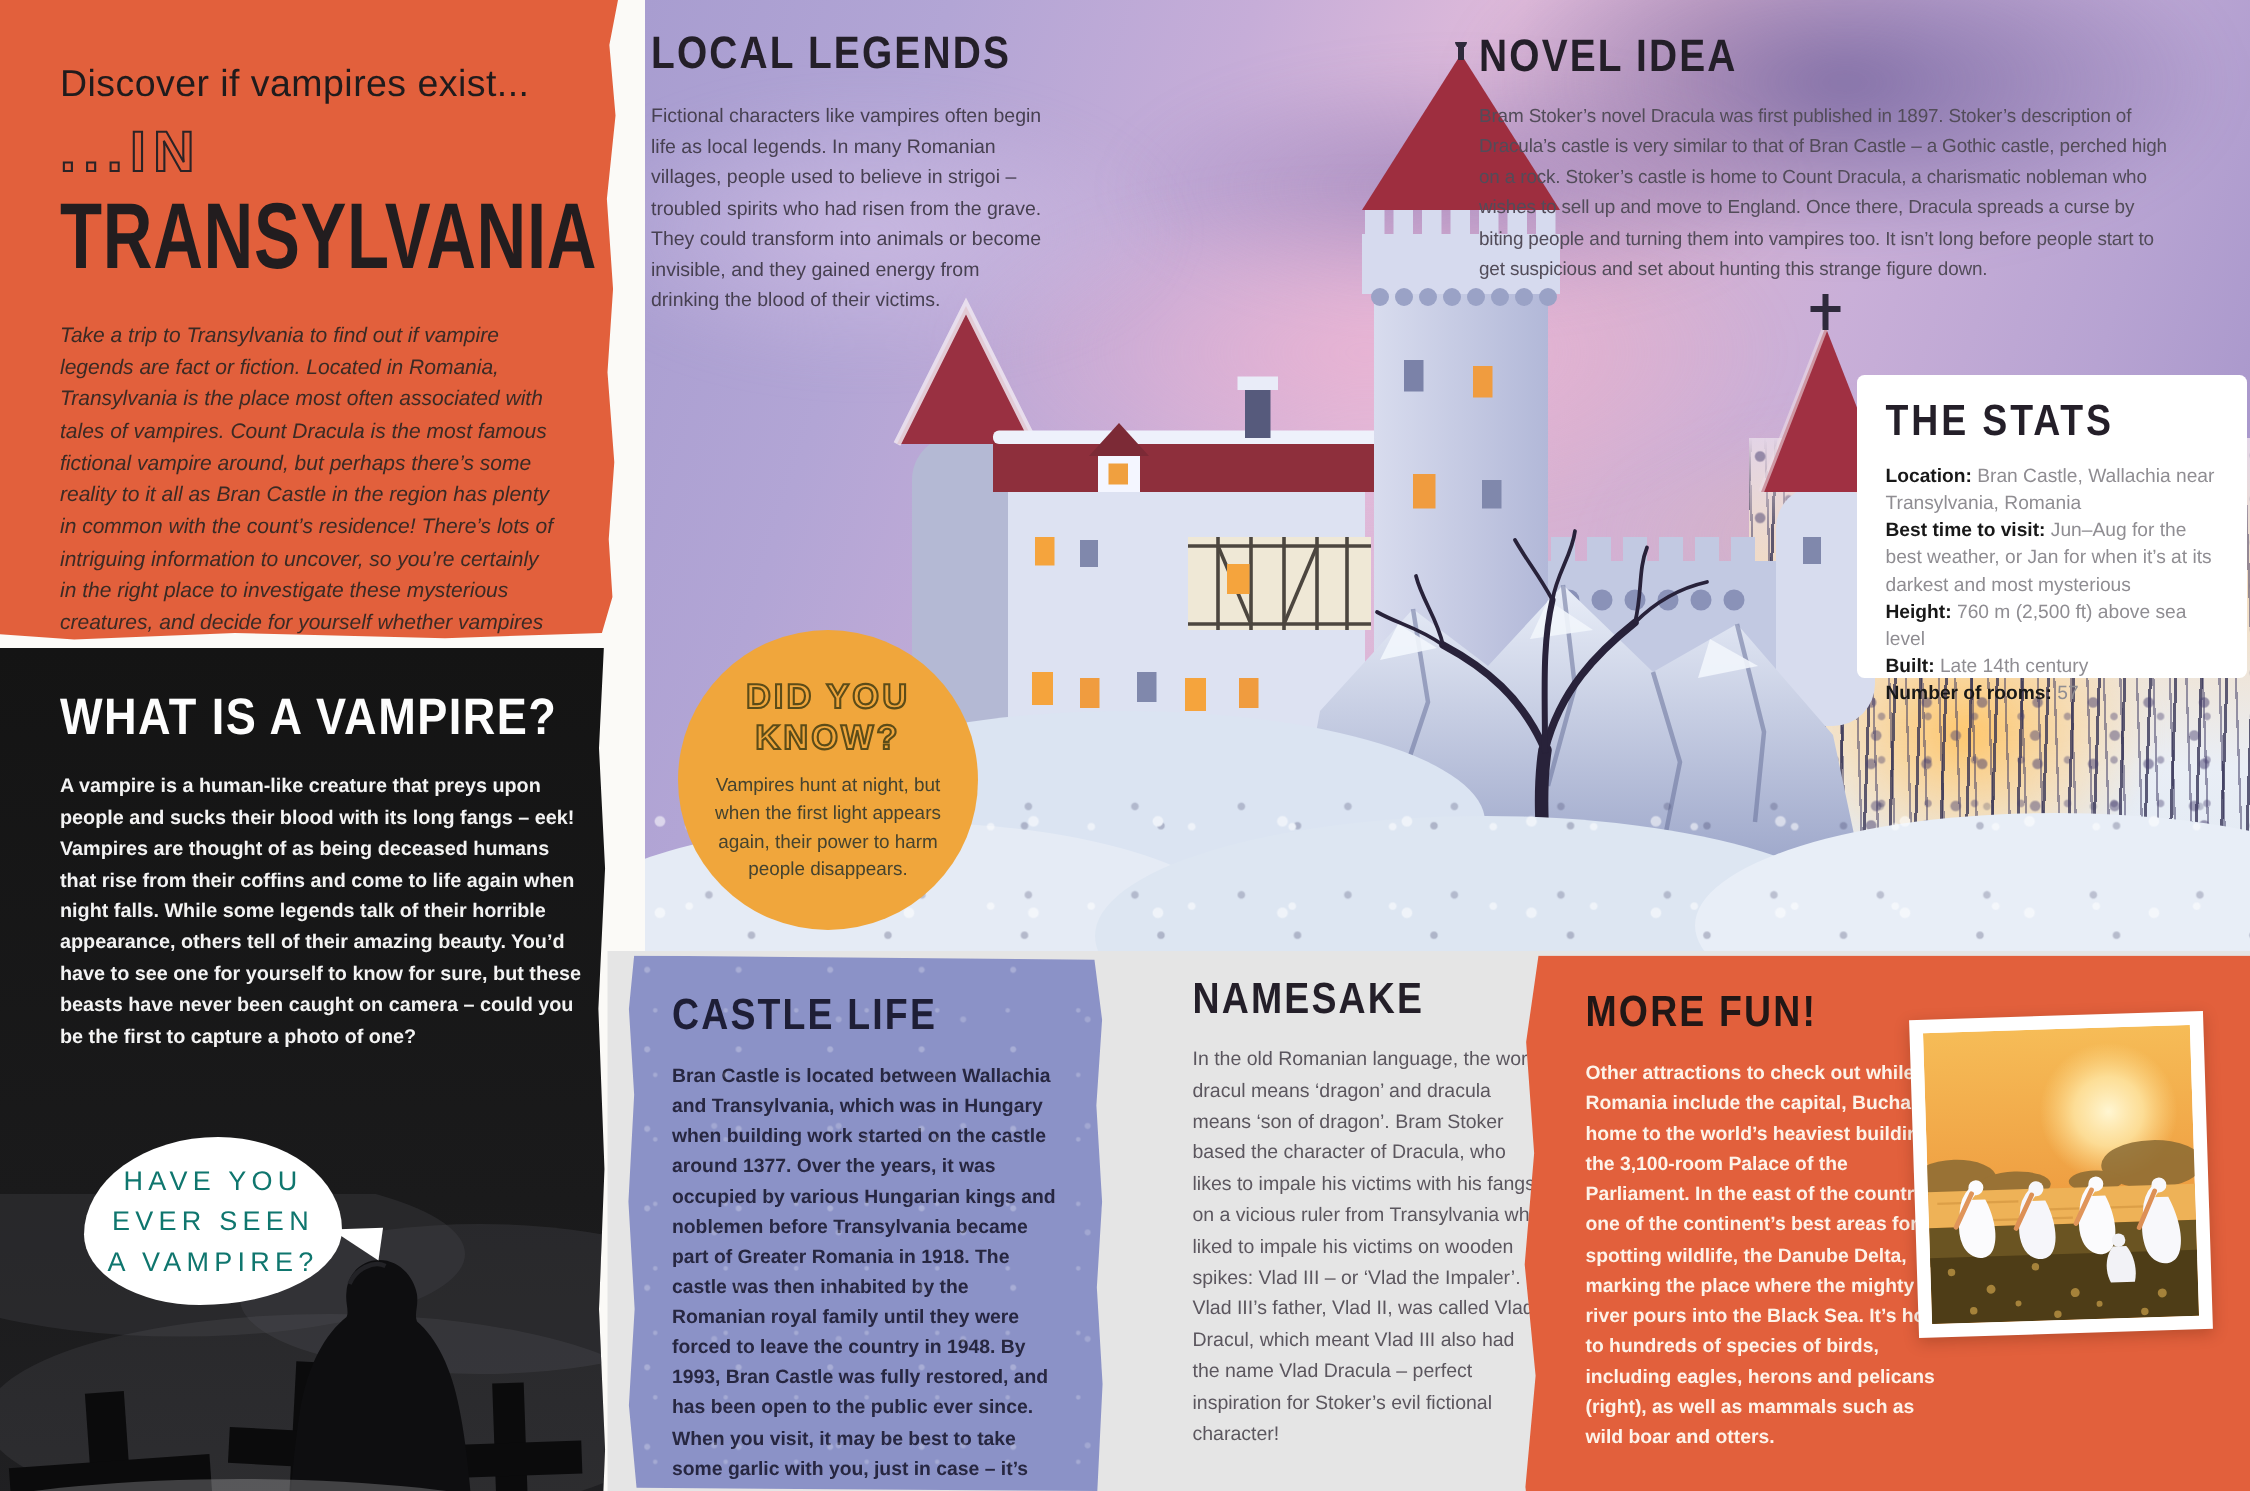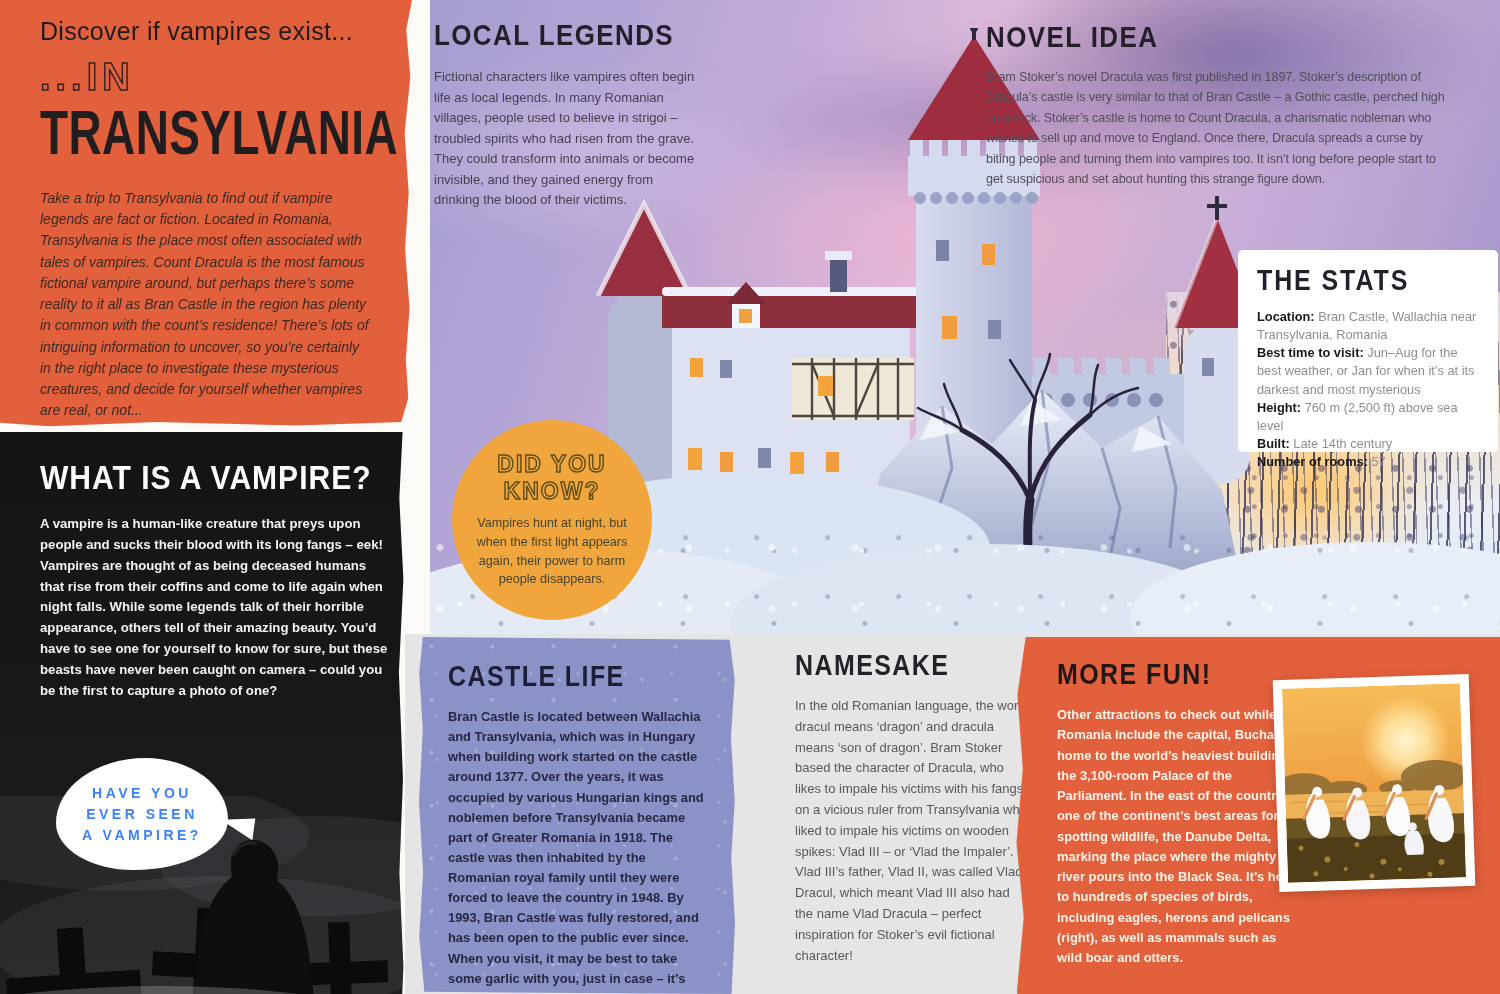--- a/index.html
+++ b/index.html
@@ -14,21 +14,21 @@
     transform:scale(.96,1.12);transform-origin:left bottom;white-space:nowrap;
     margin:0;
   }
   .outline-text{color:transparent;-webkit-text-stroke:1.4px var(--oc,#2b2326);}
   @supports not (-webkit-text-stroke:1px #000){.outline-text{color:var(--oc,#2b2326);} }
 
   
   .intro-panel{
     position:absolute;left:0;top:0;width:412px;height:428px;background:#e2603c;
     clip-path:polygon(0 0,100% 0,98.6% 7%,99.6% 18%,98.2% 31%,99.2% 45%,98.3% 58%,99.4% 72%,98.5% 84%,99.1% 93%,97.4% 98.6%,72% 99.4%,38% 98.6%,12% 99.6%,0 98.8%);
-    box-sizing:border-box;padding:17px 40px 0 40px;
+    box-sizing:border-box;padding:42px 40px 0 40px;
   }
   .kicker{font-size:25px;font-weight:500;color:#201b1c;letter-spacing:.3px;}
   .title-prefix{font-size:38px;font-weight:700;letter-spacing:5px;margin-top:12px;line-height:1;--oc:#2b2326;}
   .main-title{
     font-size:51px;font-weight:700;color:#221d1f;line-height:1.05;margin-top:4px;
     transform:scale(.9,1.22);transform-origin:left top;white-space:nowrap;letter-spacing:.5px;
   }
   .intro-body{margin-top:26px;width:332px;font-style:italic;font-weight:500;
     font-size:14px;line-height:1.52;color:#3b2a24;}
 
@@ -47,21 +47,21 @@
   .speech-bubble{
     position:absolute;left:56px;top:-38px;width:172px;height:112px;background:#fff;
     border-radius:52% 48% 55% 45% / 58% 55% 45% 42%;
     display:flex;flex-direction:column;justify-content:center;align-items:center;z-index:3;
   }
   .speech-bubble:after{
     content:"";position:absolute;right:-26px;top:58px;width:0;height:0;
     border-style:solid;border-width:6px 34px 16px 0;border-color:transparent #fff transparent transparent;
     transform:rotate(8deg);
   }
-  .bubble-line{font-size:14px;letter-spacing:3.5px;color:#3b82f6;font-weight:700;line-height:1.5;white-space:nowrap;}
+  .bubble-line{font-size:18px;letter-spacing:3.5px;color:#0f766e;font-weight:400;line-height:1.5;white-space:nowrap;}
 
   
   .photo-area{
     position:absolute;left:430px;top:0;width:1070px;height:634px;overflow:hidden;
     background:linear-gradient(108deg,#a89dd0 0%,#b2a5d5 16%,#c6add8 32%,#dfbada 46%,#d7b2d2 56%,#c9afd8 68%,#b7a3d2 82%,#9d8ec6 100%);
   }
   .cloud{position:absolute;border-radius:50%;filter:blur(14px);}
   .cloud.c1{top:-60px;right:10px;width:520px;height:230px;background:radial-gradient(ellipse,rgba(86,74,138,.62),transparent 70%);}
   .cloud.c2{top:40px;right:300px;width:460px;height:170px;background:radial-gradient(ellipse,rgba(120,102,168,.5),transparent 70%);}
   .cloud.c3{top:120px;left:200px;width:560px;height:230px;background:radial-gradient(ellipse,rgba(242,176,206,.55),transparent 70%);}

